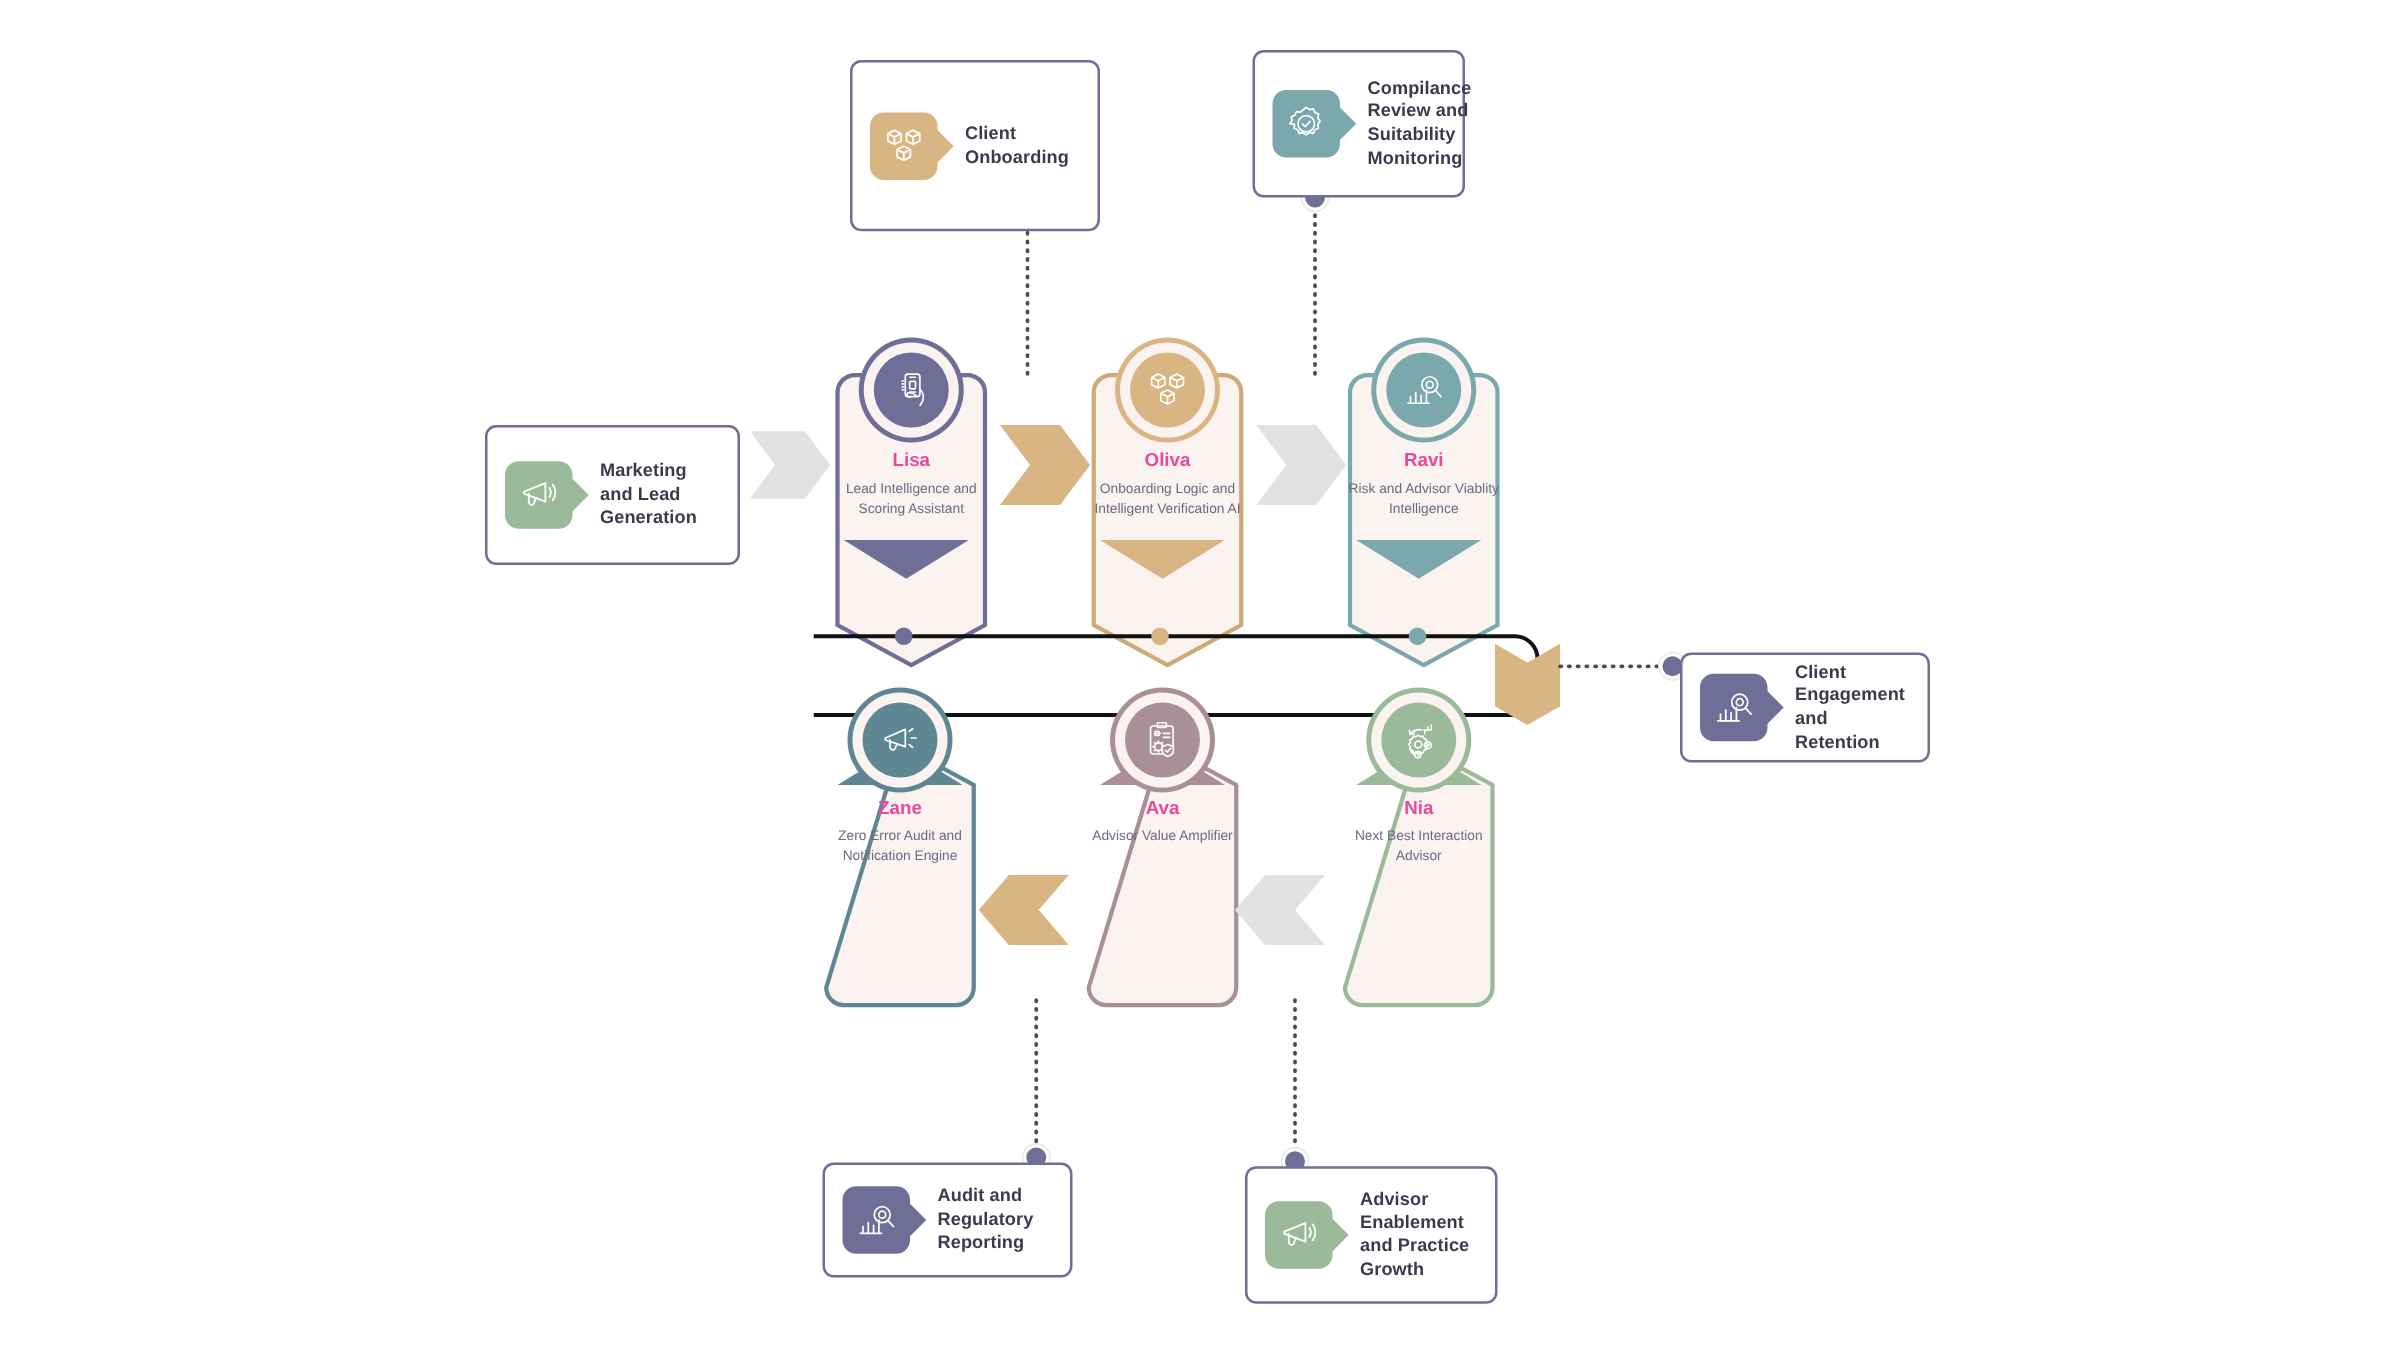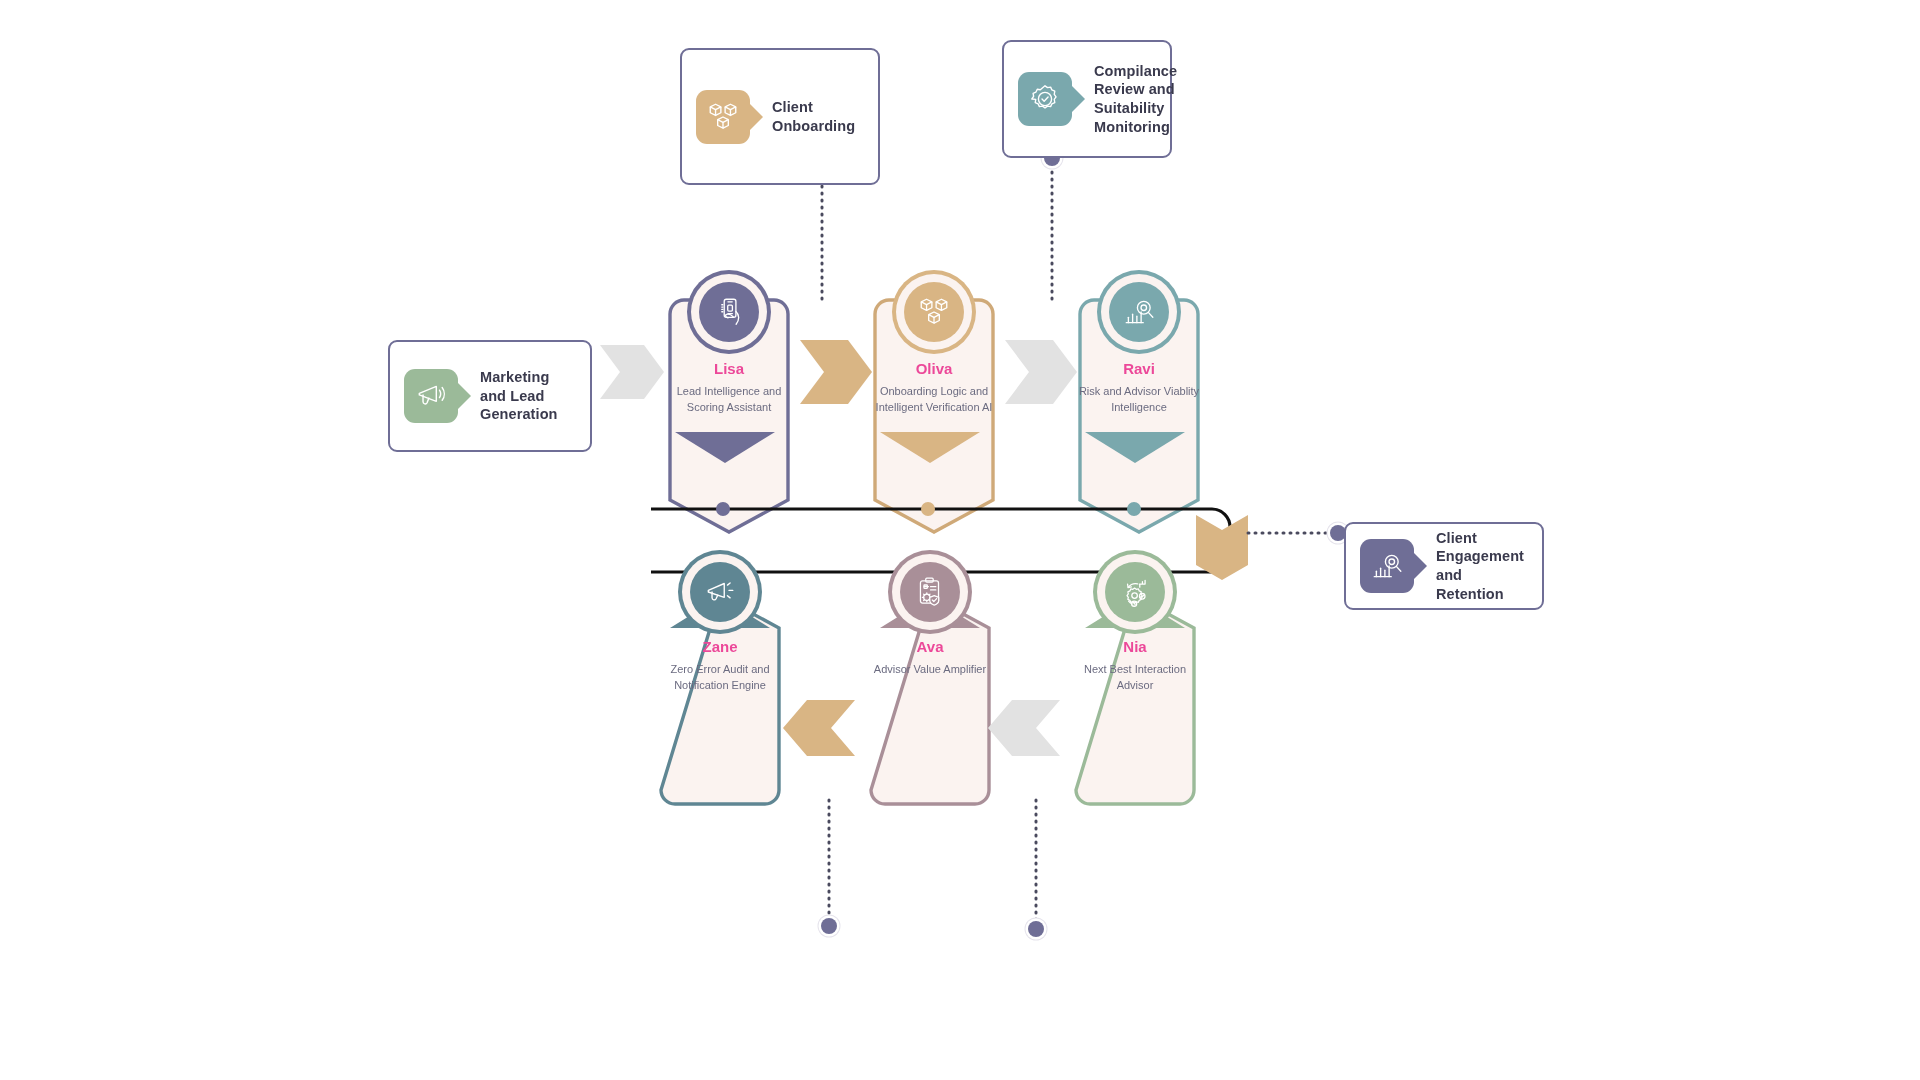--- a/index.html
+++ b/index.html
@@ -161,21 +161,47 @@
           <path d="M14 26v-6"></path>
           <path d="M18 26v-10"></path>
         <circle cx="20.5" cy="12" r="6"></circle>
           <circle cx="20.5" cy="12" r="2.6"></circle>
           <path d="M25 16.6 29 21"></path>
       </svg>
     </div>
     <div class="sc-label">Client Engagement and Retention</div>
   </div>
 
-
+  <div class="sidecard" style="left:658px;top:930px;width:200px;height:92px;">
+    <div class="tile purple">
+      <svg viewBox="0 0 32 32" fill="none" stroke="#fff" stroke-width="1.3" stroke-linejoin="round" stroke-linecap="round">
+        <path d="M4 26h16"></path>
+          <path d="M6 26v-5"></path>
+          <path d="M10 26v-8"></path>
+          <path d="M14 26v-6"></path>
+          <path d="M18 26v-10"></path>
+        <circle cx="20.5" cy="12" r="6"></circle>
+          <circle cx="20.5" cy="12" r="2.6"></circle>
+          <path d="M25 16.6 29 21"></path>
+      </svg>
+    </div>
+    <div class="sc-label">Audit and Regulatory Reporting</div>
+  </div>
+
+  <div class="sidecard" style="left:996px;top:933px;width:202px;height:110px;">
+    <div class="tile green">
+      <svg viewBox="0 0 32 32" fill="none" stroke="#fff" stroke-width="1.35" stroke-linejoin="round" stroke-linecap="round">
+        <path d="M5 13.5 21 7v14L5 15Z"></path>
+          <path d="M8.5 15v6.5a2 2 0 0 0 3.8.8L14 18"></path>
+        <path d="M24 10.5a6.5 6.5 0 0 1 0 7"></path>
+          <path d="M26.5 8a10 10 0 0 1 0 12"></path>
+      </svg>
+    </div>
+    <div class="sc-label">Advisor Enablement and Practice Growth</div>
+  </div>
 
   <div class="agent topcard" style="left:662px;top:292px;">
     <div class="ring" style="background:#fbf3f0;box-shadow:0 0 0 4px #6f6e96;">
       <div class="inner" style="background:#6f6e96;">
         <svg viewBox="0 0 32 32" fill="none" stroke="#fff" stroke-width="1.25" stroke-linejoin="round" stroke-linecap="round">
           <rect x="11.5" y="4" width="11" height="17" rx="2"></rect>
             <path d="M15 6.4h4"></path>
           <rect x="14.8" y="9.5" width="4.4" height="5.6" rx="1"></rect>
             <path d="M15 17.5h4.2"></path>
           <path d="M9.2 9.2h1M9.2 11.4h1M9.2 13.6h1M9.2 15.8h1"></path>

